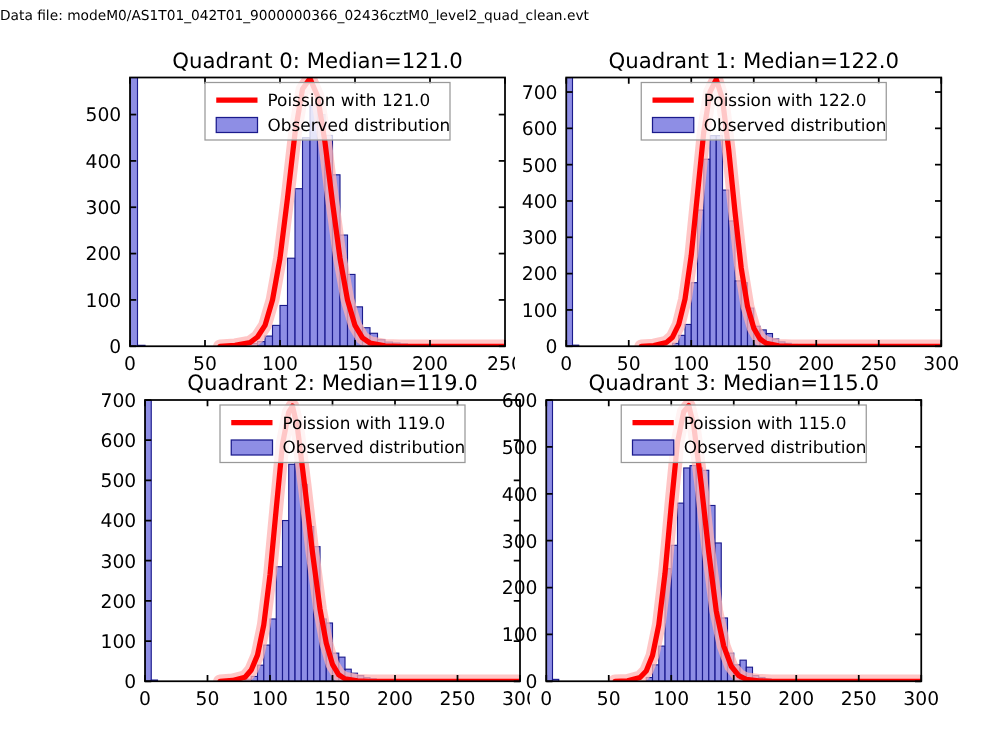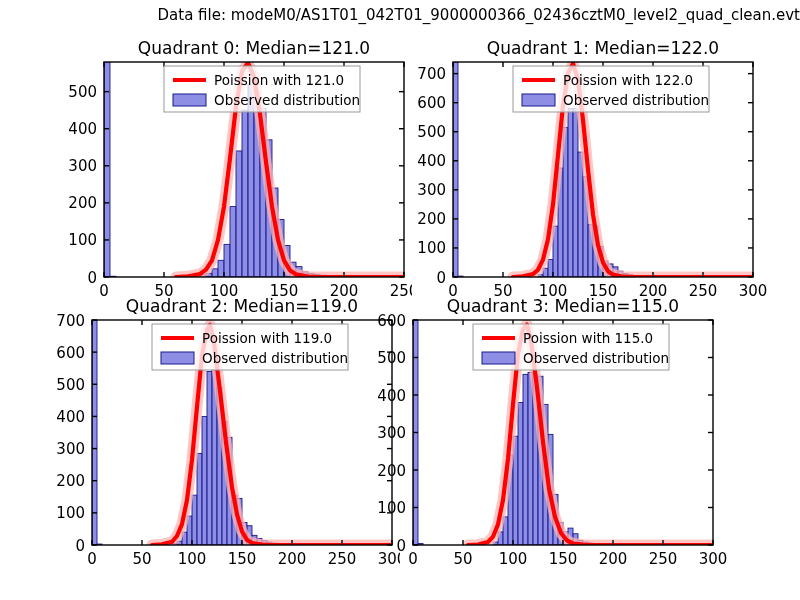--- a/index.html
+++ b/index.html
@@ -4,21 +4,21 @@
 <style>
   html,body{margin:0;padding:0;}
   body{
     width:800px;height:600px;background:#ffffff;
     font-family:"DejaVu Sans","Liberation Sans",sans-serif;
     overflow:hidden;
   }
   #figure{position:relative;width:800px;height:600px;}
   #suptitle{
     position:absolute;top:6px;left:0;width:800px;
-    text-align:right;font-size:15px;color:#000;
+    text-align:left;font-size:11px;color:#000;
     white-space:nowrap;
   }
   .panel{position:absolute;}
   svg{display:block;}
   text{font-family:"DejaVu Sans","Liberation Sans",sans-serif;fill:#000;}
   .ptitle{font-size:17px;text-anchor:middle;}
   .tick{font-size:15px;}
   .ytick{text-anchor:end;}
   .xtick{text-anchor:middle;}
   .legtext{font-size:13.5px;}
@@ -201,21 +201,21 @@
         <text x="30" y="51.121621621621614" class="tick ytick">700</text>
         <g>
           <rect x="97" y="38" width="196" height="46" fill="#ffffff" fill-opacity="0.78" stroke="#999999" stroke-width="1"></rect>
           <line x1="106" y1="52" x2="139" y2="52" stroke="#ff0000" stroke-width="4.2" stroke-linecap="butt"></line>
           <text x="147" y="57" class="legtext">Poission with 122.0</text>
           <rect x="106" y="66" width="33" height="12" fill="#7a7ae0" fill-opacity="0.85" stroke="#1a1a8c" stroke-width="1"></rect>
           <text x="147" y="76.5" class="legtext">Observed distribution</text>
         </g>
       </svg>
     </div>
-  <div class="panel" id="panel-2" style="left: 0px; top: 285px; width: 400px; height: 280px;">
+  <div class="panel" id="panel-2" style="left: 0px; top: 285px; width: 400px; height: 280px; padding-left: 24px;">
       <svg width="400" height="280" viewBox="0 0 400 280">
         <defs>
           <clipPath id="quadrant-2-clip">
             <rect x="92" y="35" width="300" height="225"></rect>
           </clipPath>
         </defs>
         <text x="242" y="27" class="ptitle">Quadrant 2: Median=119.0</text>
         <g clip-path="url(#quadrant-2-clip)">
           <g>
             <rect x="92" y="35" width="5" height="225" fill="#7a7ae0" fill-opacity="0.85" stroke="#1a1a8c" stroke-width="0.9"></rect>
@@ -296,21 +296,21 @@
         <text x="85" y="40.5" class="tick ytick">700</text>
         <g>
           <rect x="152" y="39" width="196" height="46" fill="#ffffff" fill-opacity="0.78" stroke="#999999" stroke-width="1"></rect>
           <line x1="161" y1="53" x2="194" y2="53" stroke="#ff0000" stroke-width="4.2" stroke-linecap="butt"></line>
           <text x="202" y="58" class="legtext">Poission with 119.0</text>
           <rect x="161" y="67" width="33" height="12" fill="#7a7ae0" fill-opacity="0.85" stroke="#1a1a8c" stroke-width="1"></rect>
           <text x="202" y="77.5" class="legtext">Observed distribution</text>
         </g>
       </svg>
     </div>
-  <div class="panel" id="panel-3" style="left: 376px; top: 285px; width: 400px; height: 280px;">
+  <div class="panel" id="panel-3" style="left: 400px; top: 285px; width: 400px; height: 280px;">
       <svg width="400" height="280" viewBox="0 0 400 280">
         <defs>
           <clipPath id="quadrant-3-clip">
             <rect x="37" y="35" width="300" height="225"></rect>
           </clipPath>
         </defs>
         <text x="187" y="27" class="ptitle">Quadrant 3: Median=115.0</text>
         <g clip-path="url(#quadrant-3-clip)">
           <g>
             <rect x="37" y="35" width="5" height="225" fill="#7a7ae0" fill-opacity="0.85" stroke="#1a1a8c" stroke-width="0.9"></rect>

